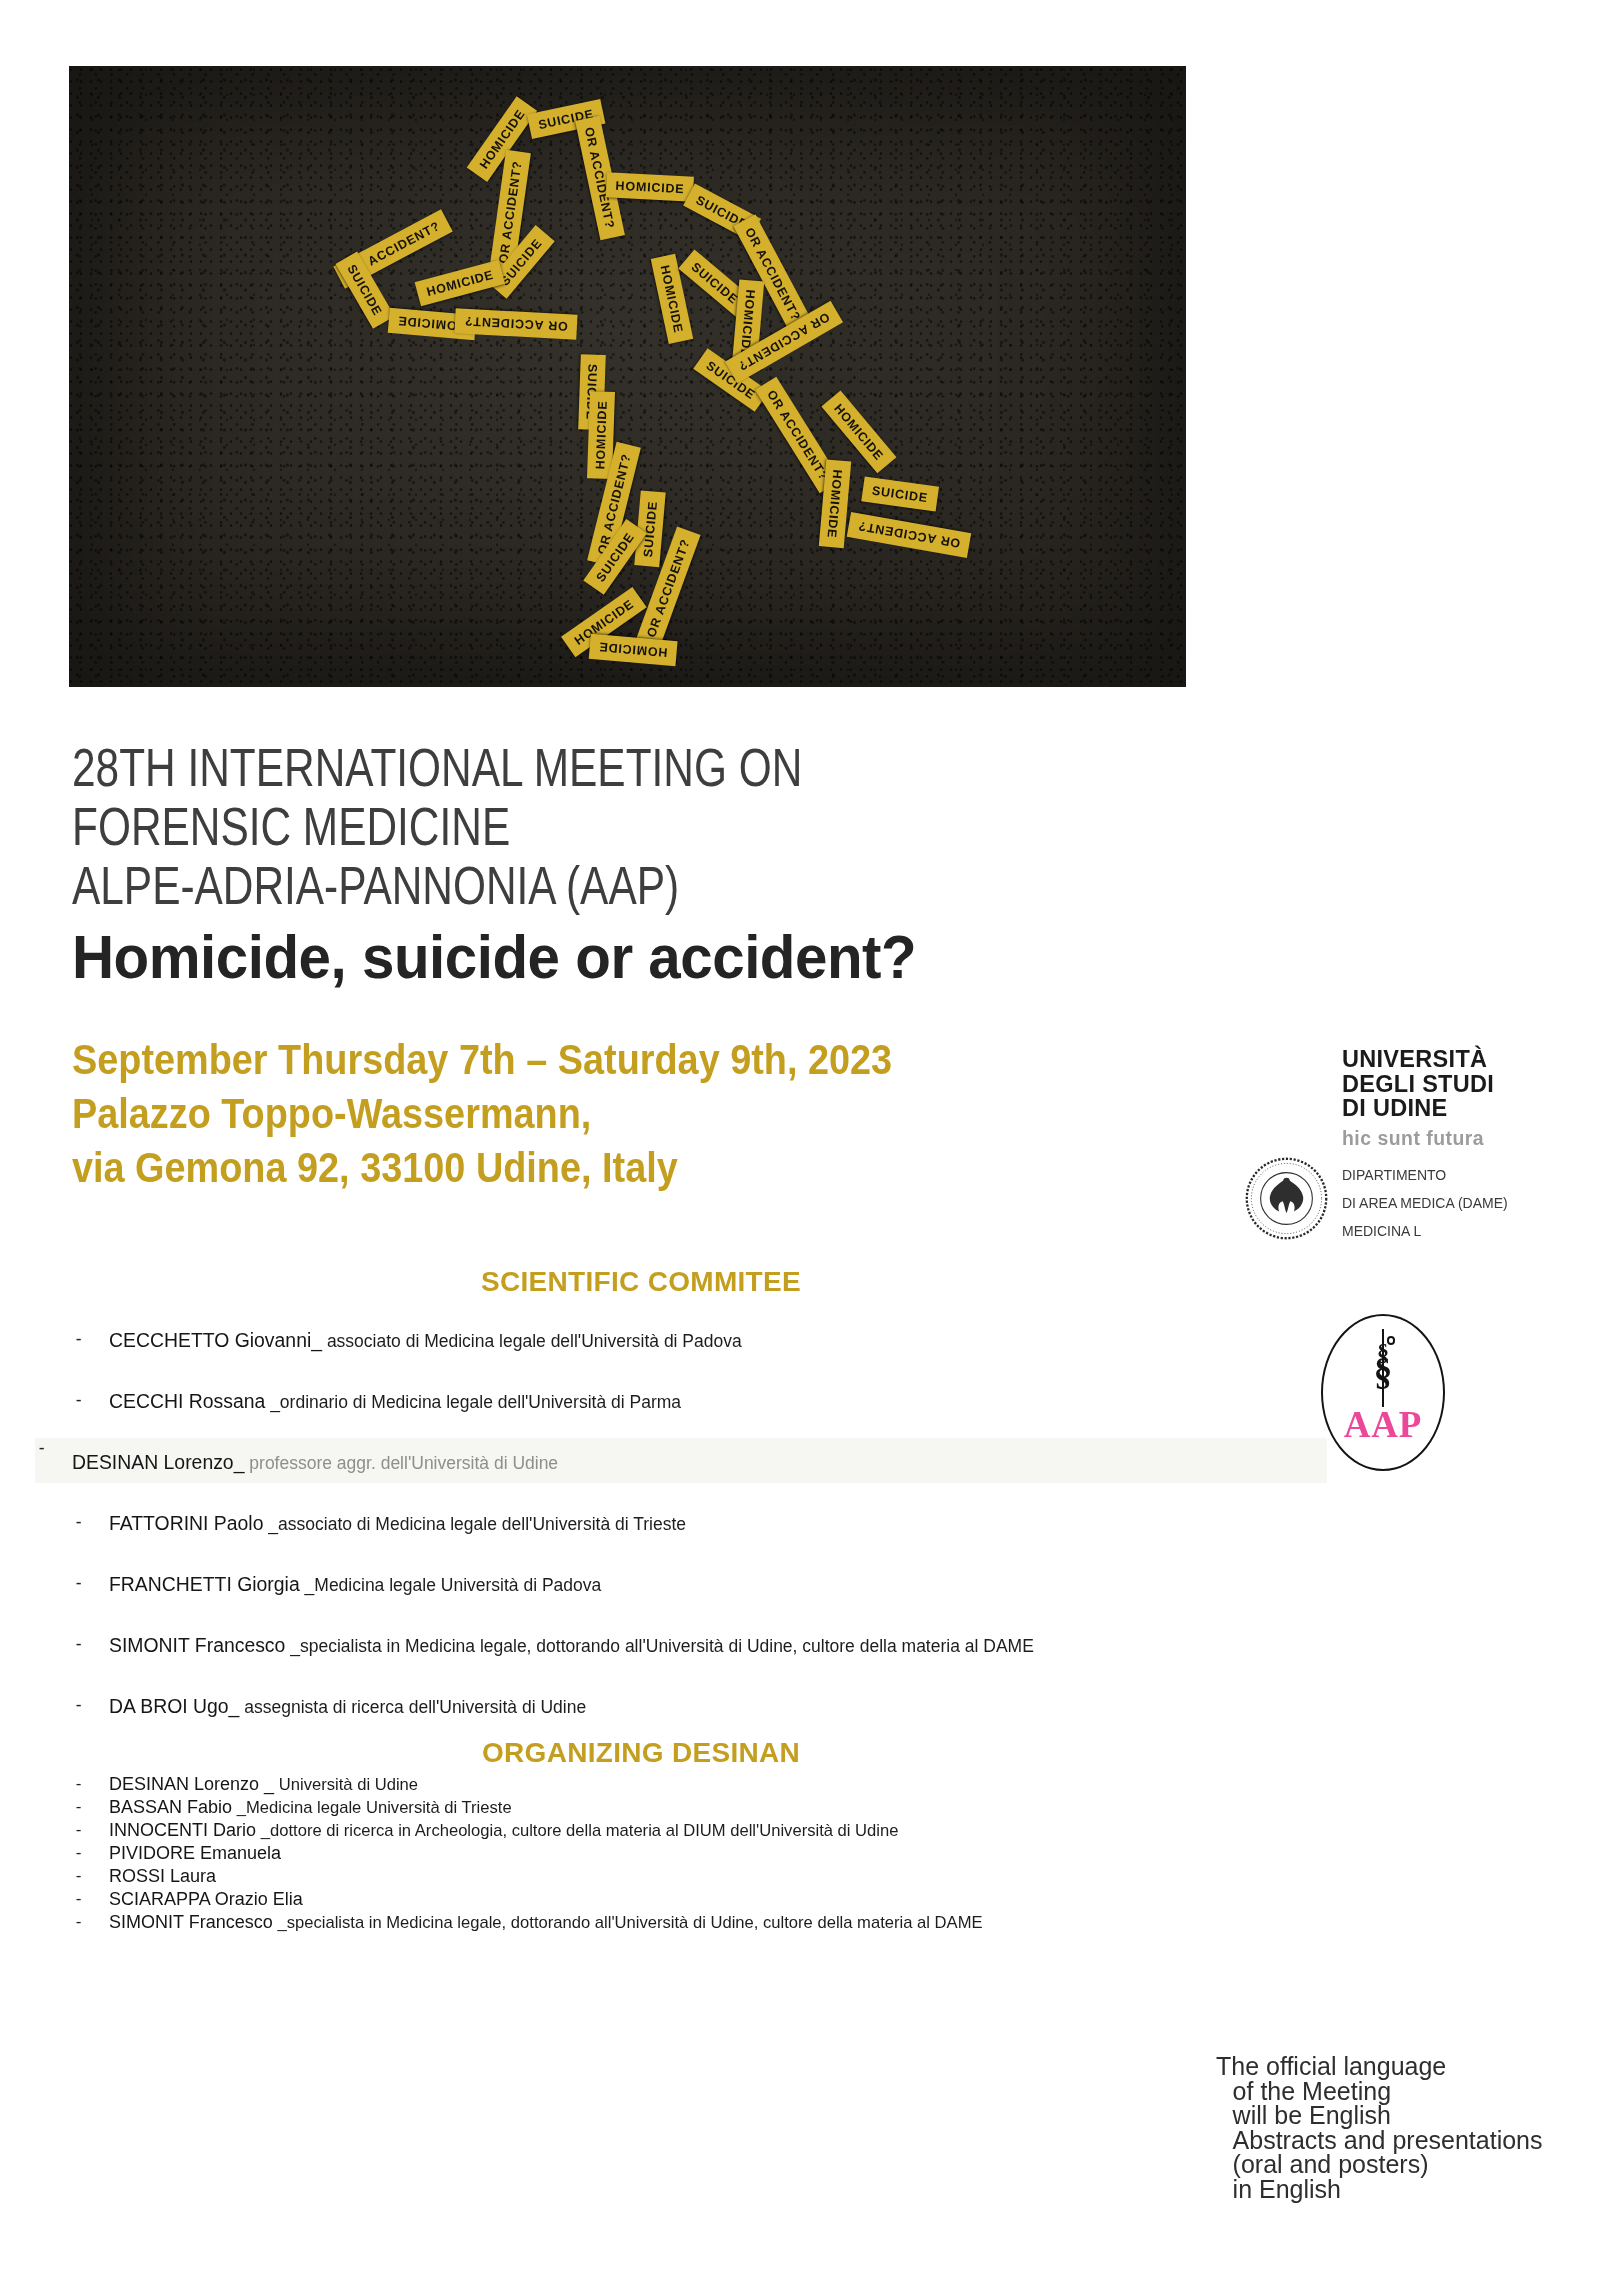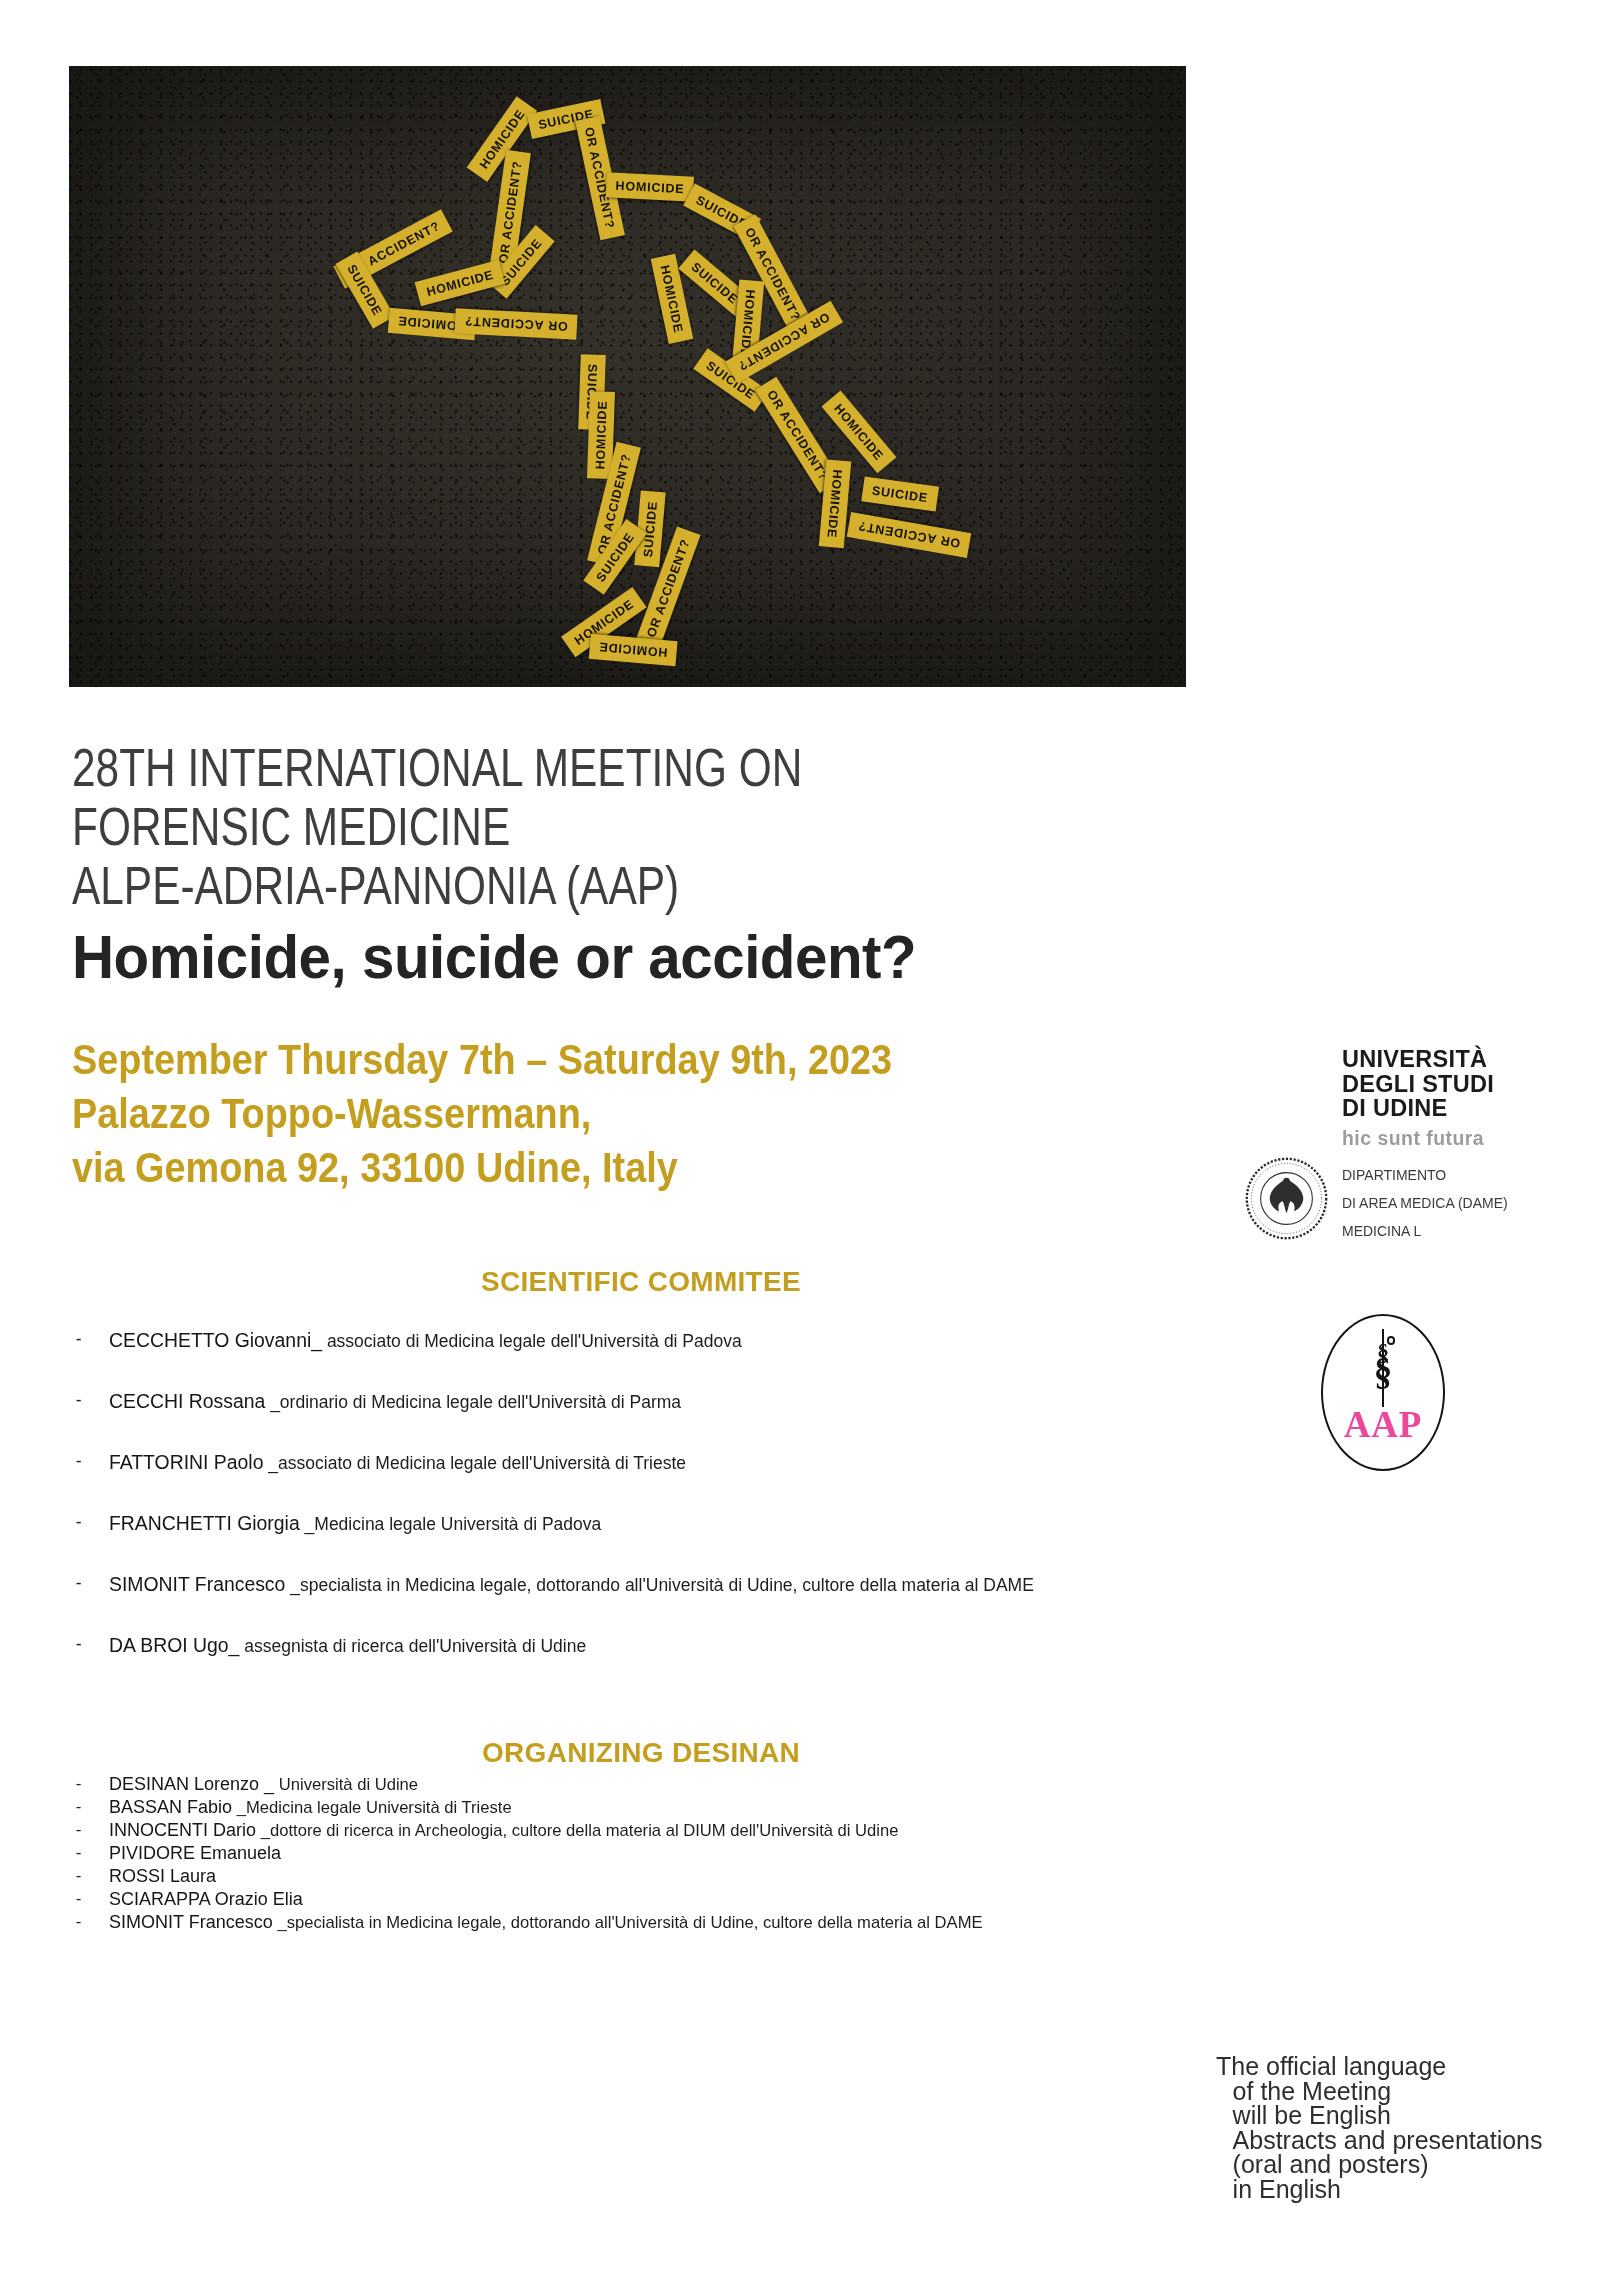--- a/index.html
+++ b/index.html
@@ -162,20 +162,21 @@
       <div>DI AREA MEDICA (DAME)</div>
       <div>MEDICINA L</div>
     </div>
   </div>
 </div>
 
 <div class="section-heading sci-heading">SCIENTIFIC COMMITEE</div>
 <ul class="committee sci-list" id="sci-list">
     <li class=""><span class="nm">CECCHETTO Giovanni_</span> <span class="ds">associato di Medicina legale dell'Università di Padova</span></li>
     <li class=""><span class="nm">CECCHI Rossana</span> <span class="ds">_ordinario di Medicina legale dell'Università di Parma</span></li>
+    <li class="highlight"><span class="nm">DESINAN Lorenzo_</span> <span class="ds gray">professore aggr. dell'Università di Udine</span></li>
     <li class=""><span class="nm">FATTORINI Paolo</span> <span class="ds">_associato di Medicina legale dell'Università di Trieste</span></li>
     <li class=""><span class="nm">FRANCHETTI Giorgia</span> <span class="ds">_Medicina legale Università di Padova</span></li>
     <li class=""><span class="nm">SIMONIT Francesco</span> <span class="ds">_specialista in Medicina legale, dottorando all'Università di Udine, cultore della materia al DAME</span></li>
     <li class=""><span class="nm">DA BROI Ugo_</span> <span class="ds">assegnista di ricerca dell'Università di Udine</span></li>
   </ul>
 
 <div class="aap">
   <div class="aap-rod">
     <div class="rod-line"></div>
     <div class="rod-head"></div>

